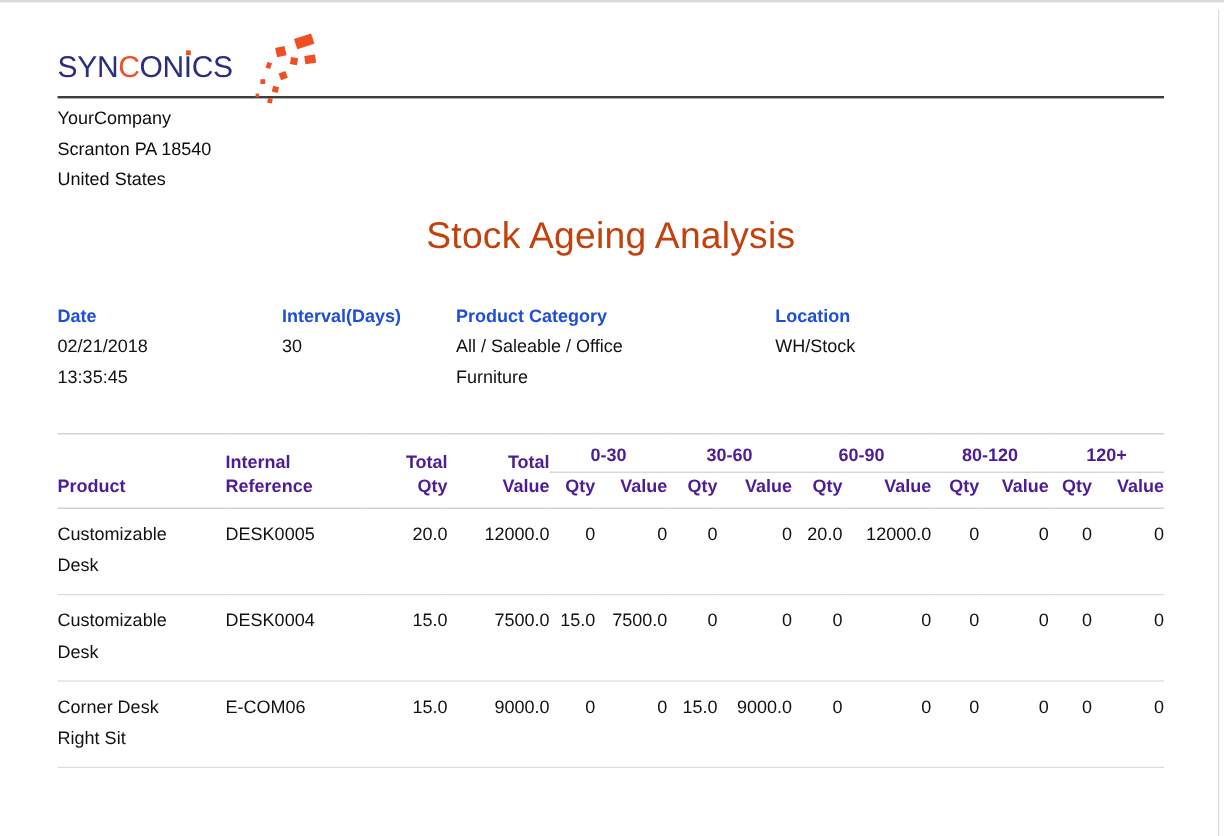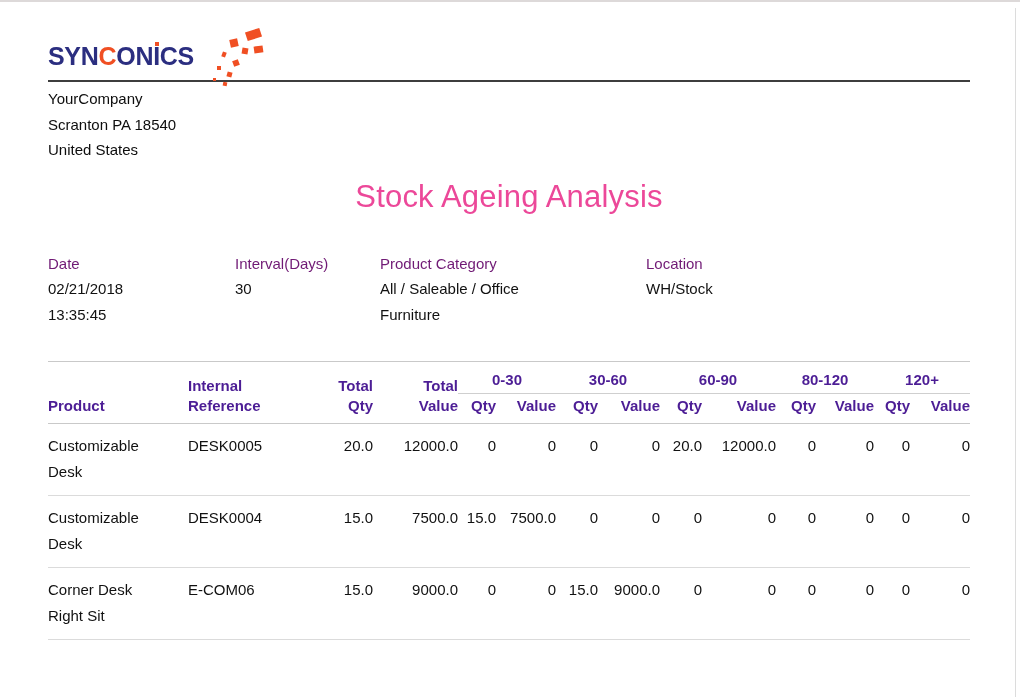--- a/index.html
+++ b/index.html
@@ -21,21 +21,21 @@
     position: absolute; top: 8px; right: 4px; bottom: 0;
     width: 1px; background: #dcdcdc;
   }
 
   .content { padding: 26px 50px 0 48px; }
 
   
   .logo-block { position: relative; height: 48px; }
   .logo-text {
     position: absolute; left: 0; top: 16px;
-    font-size: 25px; font-weight: bold; letter-spacing: -0.3px;
+    font-size: 25px; font-weight: normal; letter-spacing: -0.3px;
     color: #2b2e80; white-space: nowrap;
   }
   .logo-text .orange { color: #f04f23; }
   .logo-i { position: relative; display: inline-block; }
   .logo-i .i-dot {
     position: absolute; top: 0px; left: 50%; margin-left: -2px;
     width: 4px; height: 4px; background: #f04f23;
   }
   .logo-i .i-stem { position: relative; top: 0; }
   .confetti { position: absolute; left: 152px; top: 0; width: 75px; height: 62px; }
@@ -55,28 +55,28 @@
 
   
   .address { margin-top: 4px; font-size: 15px; line-height: 25.5px; color: #0d0d0d; }
 
   
   .report-title {
     margin-top: 16px;
     text-align: center;
     font-size: 31px;
     font-weight: 400;
-    color: #ec4899;
+    color: #c2410c;
     letter-spacing: 0.2px;
   }
 
   
   .meta { display: flex; margin-top: 36px; font-size: 15px; }
   .meta-col { line-height: 25.5px; }
-  .meta-col .meta-label { font-weight: normal; color: #701a75; }
+  .meta-col .meta-label { font-weight: bold; color: #1d4ed8; }
   .meta-col-0 { width: 187px; }
   .meta-col-1 { width: 145px; }
   .meta-col-2 { width: 266px; padding-right: 56px; }
   .meta-col-3 { flex: 1; }
 
   
   table.stock {
     margin-top: 34px;
     width: 922px;
     border-collapse: collapse;

